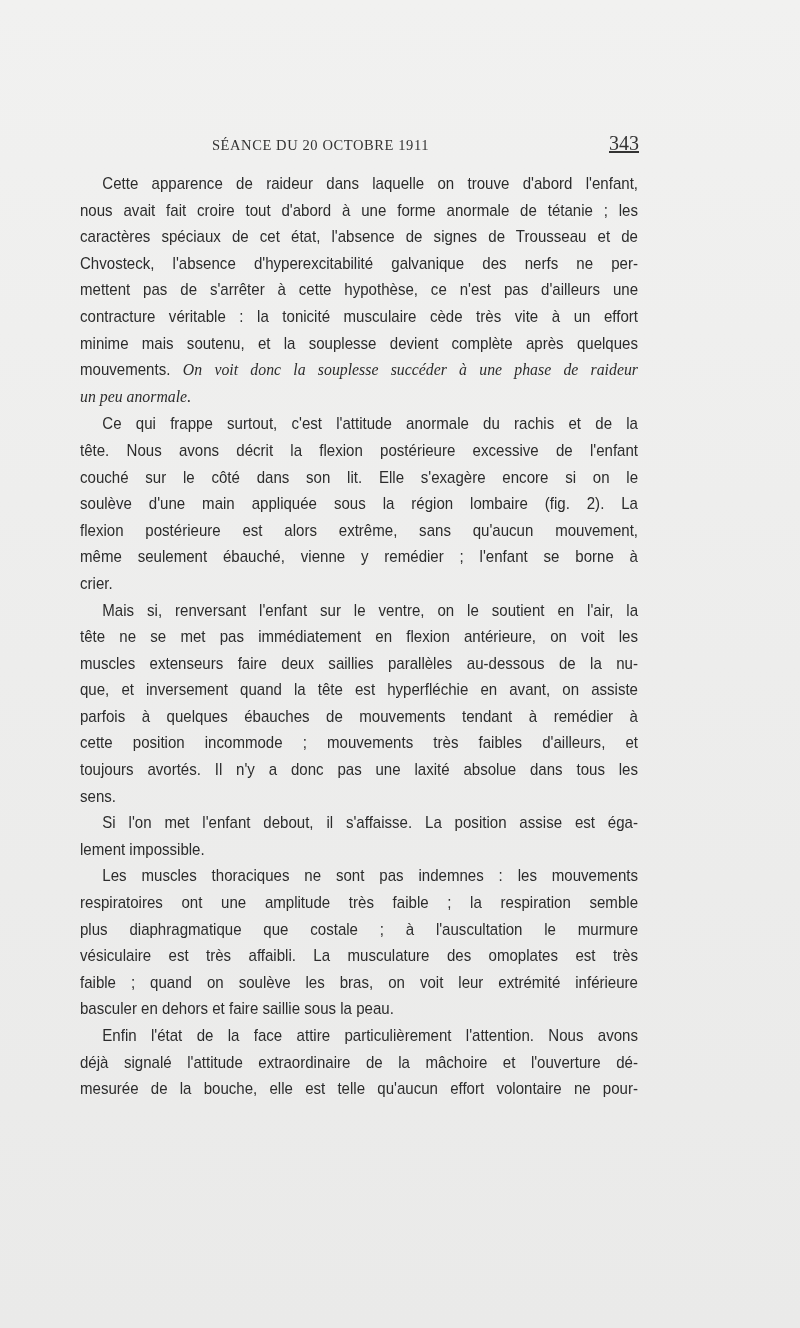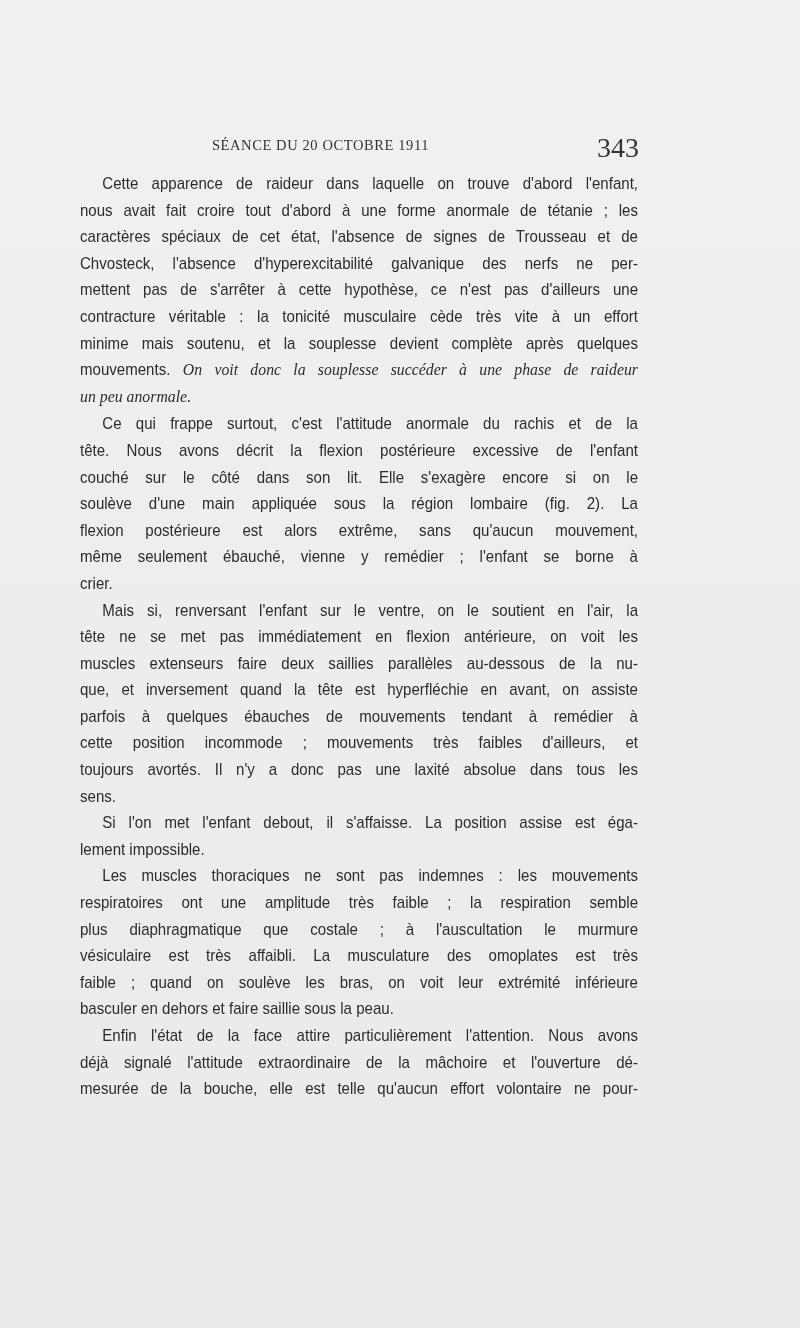--- a/index.html
+++ b/index.html
@@ -38,22 +38,23 @@
       font-family: "Liberation Serif", serif;
       font-size: 14.5px;
       letter-spacing: 0.6px;
       color: #333;
     }
     .page-number {
       position: absolute;
       right: 0;
       top: -2px;
       font-family: "Liberation Serif", serif;
-      font-size: 28px;
+      font-size: 20px;
       color: #333;
+      text-decoration: underline;
     }
     .body-text {
       position: absolute;
       top: 170px;
       left: 80px;
       width: 558px;
       font-family: "Liberation Sans", sans-serif;
       font-size: 16.2px;
       line-height: 26.6px;
       color: #2c2c2c;

